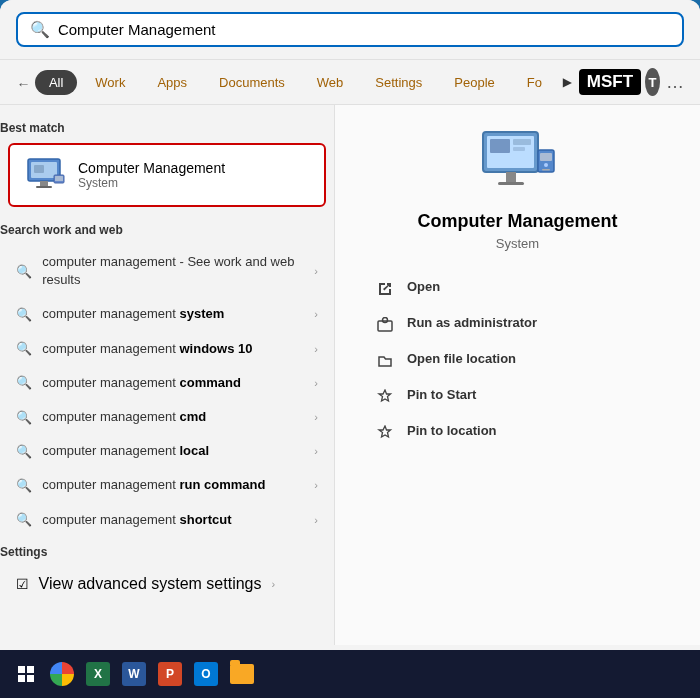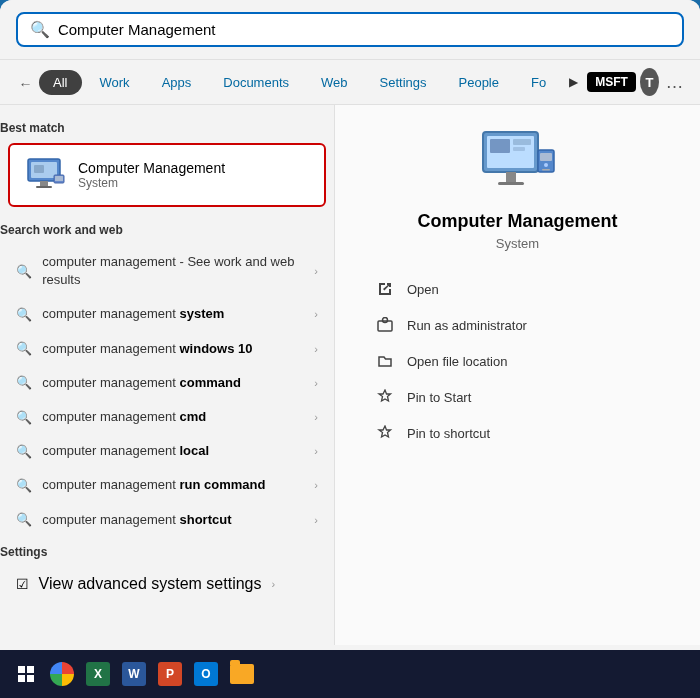--- a/index.html
+++ b/index.html
@@ -80,21 +80,21 @@
       background: #f3f3f3;
       border-bottom: 1px solid #e0e0e0;
     }
     .tab-btn {
       padding: 5px 14px;
       border-radius: 20px;
       border: none;
       background: transparent;
       font-size: 13px;
       cursor: pointer;
-      color: #0369a1;
+      color: #a16207;
     }
     .tab-btn.active {
       background: #404040;
       color: #fff;
     }
     .nav-arrow {
       width: 28px; height: 28px;
       border: none; background: transparent;
       cursor: pointer; color: #555;
       font-size: 14px;
@@ -113,21 +113,21 @@
     .play-btn {
       width: 28px; height: 28px;
       display: flex; align-items: center; justify-content: center;
       color: #333; font-size: 12px;
     }
     .msft-badge {
       background: #000;
       color: #fff;
       padding: 3px 8px;
       border-radius: 4px;
-      font-size: 12px;
+      font-size: 17px;
       font-weight: bold;
     }
     .t-badge {
       width: 28px; height: 28px;
       border-radius: 50%;
       background: #555;
       color: #fff;
       display: flex; align-items: center; justify-content: center;
       font-size: 13px;
       font-weight: bold;
@@ -247,25 +247,26 @@
       font-size: 13px;
       color: #666;
       margin-bottom: 20px;
     }
     .action-list {
       width: 100%;
       padding: 0 8px;
     }
     .action-item {
       display: flex;
-      align-items: center;
+      align-items: flex-start;
       padding: 8px 12px;
       cursor: pointer;
       border-radius: 4px;
       gap: 12px;
+      font-weight: bold;
     }
     .action-icon {
       width: 20px; height: 20px;
       display: flex; align-items: center; justify-content: center;
       font-size: 14px;
       color: #444;
     }
     .action-label {
       font-size: 13px;
       color: #333;
@@ -446,21 +447,21 @@
               </svg>
           </div>
           <span class="action-label">Pin to Start</span>
         </div>
         <div class="action-item">
           <div class="action-icon">
             <svg width="16" height="16" viewBox="0 0 16 16">
                 <path d="M8 1l1.5 4h4l-3 2.5 1 4.5L8 10l-3.5 2 1-4.5L2 5h4z" fill="none" stroke="#444" stroke-width="1.3"></path>
               </svg>
           </div>
-          <span class="action-label">Pin to shortcut</span>
+          <span class="action-label">Pin to location</span>
         </div>
       </div>
 
     </div>
   </div>
 </div>
 
 <div class="taskbar">
   <div class="taskbar-icon">
     <svg width="18" height="18" viewBox="0 0 18 18">

